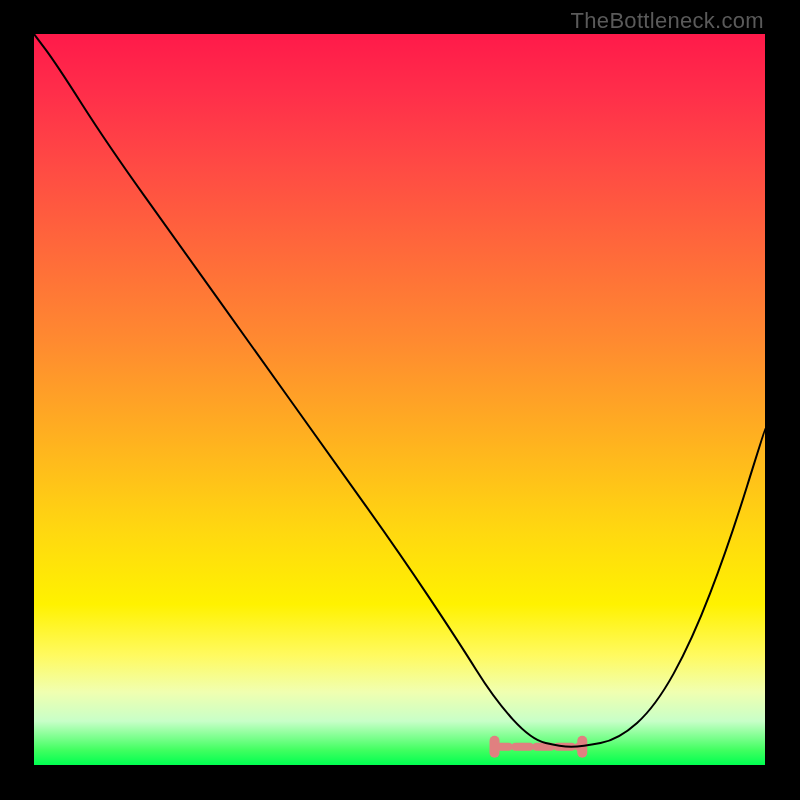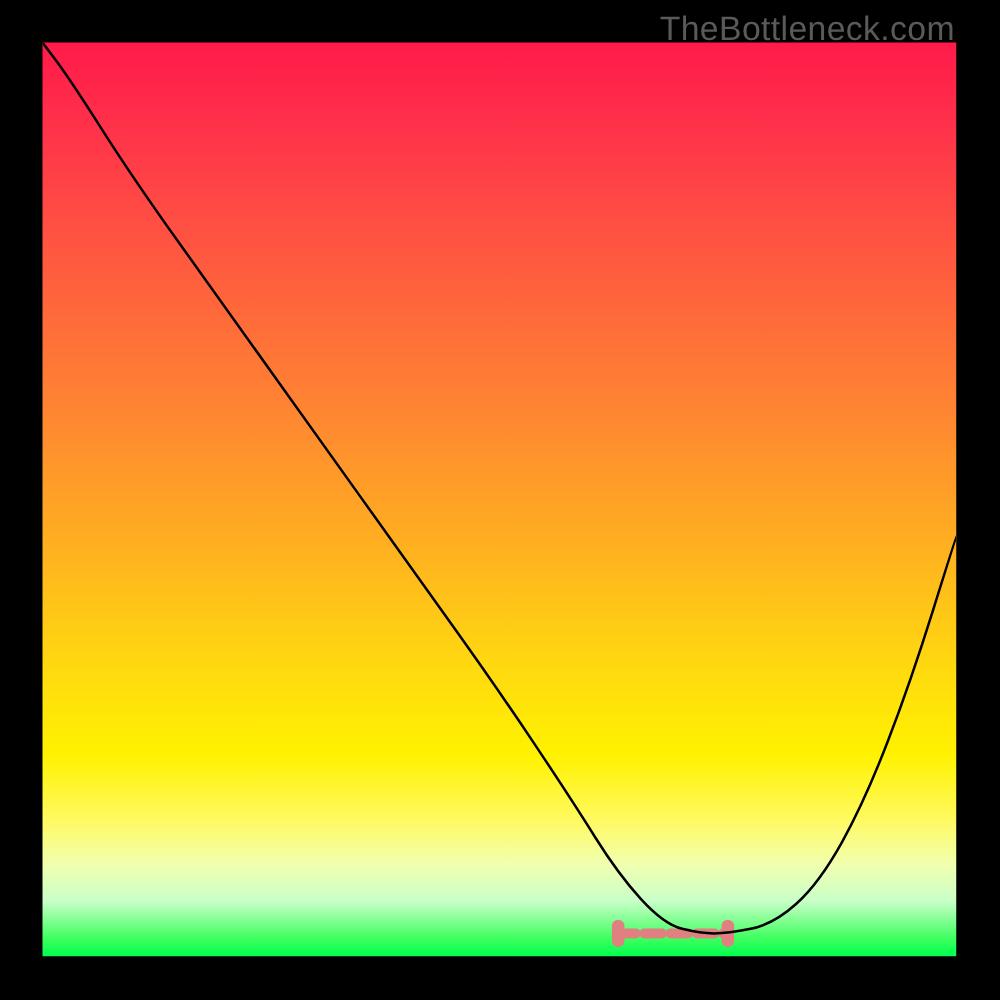--- a/index.html
+++ b/index.html
@@ -15,21 +15,21 @@
     #ffb020 55%,
     #ffd810 68%,
     #fff200 78%,
     #fffa60 85%,
     #f0ffb0 90%,
     #c8ffc8 94%,
     #40ff60 98%,
     #00ff50 100%);
 }
 svg.curve { position: absolute; left: 0; top: 0; width: 100%; height: 100%; pointer-events: none; }
-.attribution { position: absolute; right: 36px; top: 8px; color: #5a5a5a; font-size: 27px; font-weight: 500; letter-spacing: 0.3px; }
+.attribution { position: absolute; right: 36px; top: 8px; color: #5a5a5a; font-size: 22px; font-weight: 500; letter-spacing: 0.3px; }
 </style>
 </head>
 <body>
 
 <div class="container">
   <div class="attribution">TheBottleneck.com</div>
   <div class="plot">
     <div class="gradient"></div>
     <svg class="curve" viewBox="0 0 731 731" preserveAspectRatio="none">
       <g id="marker-layer">

